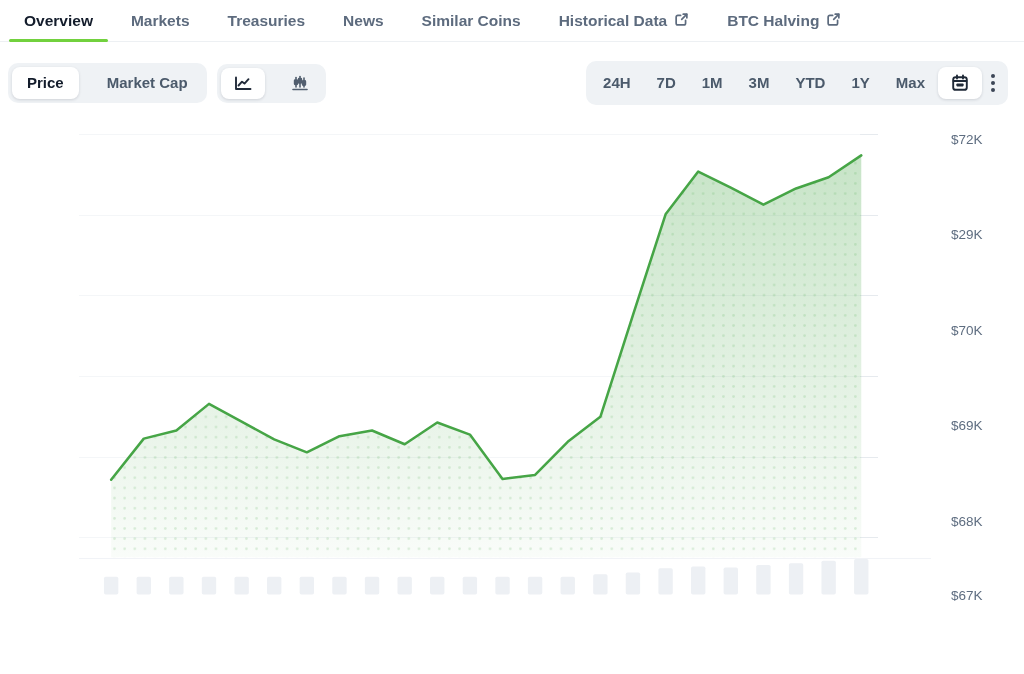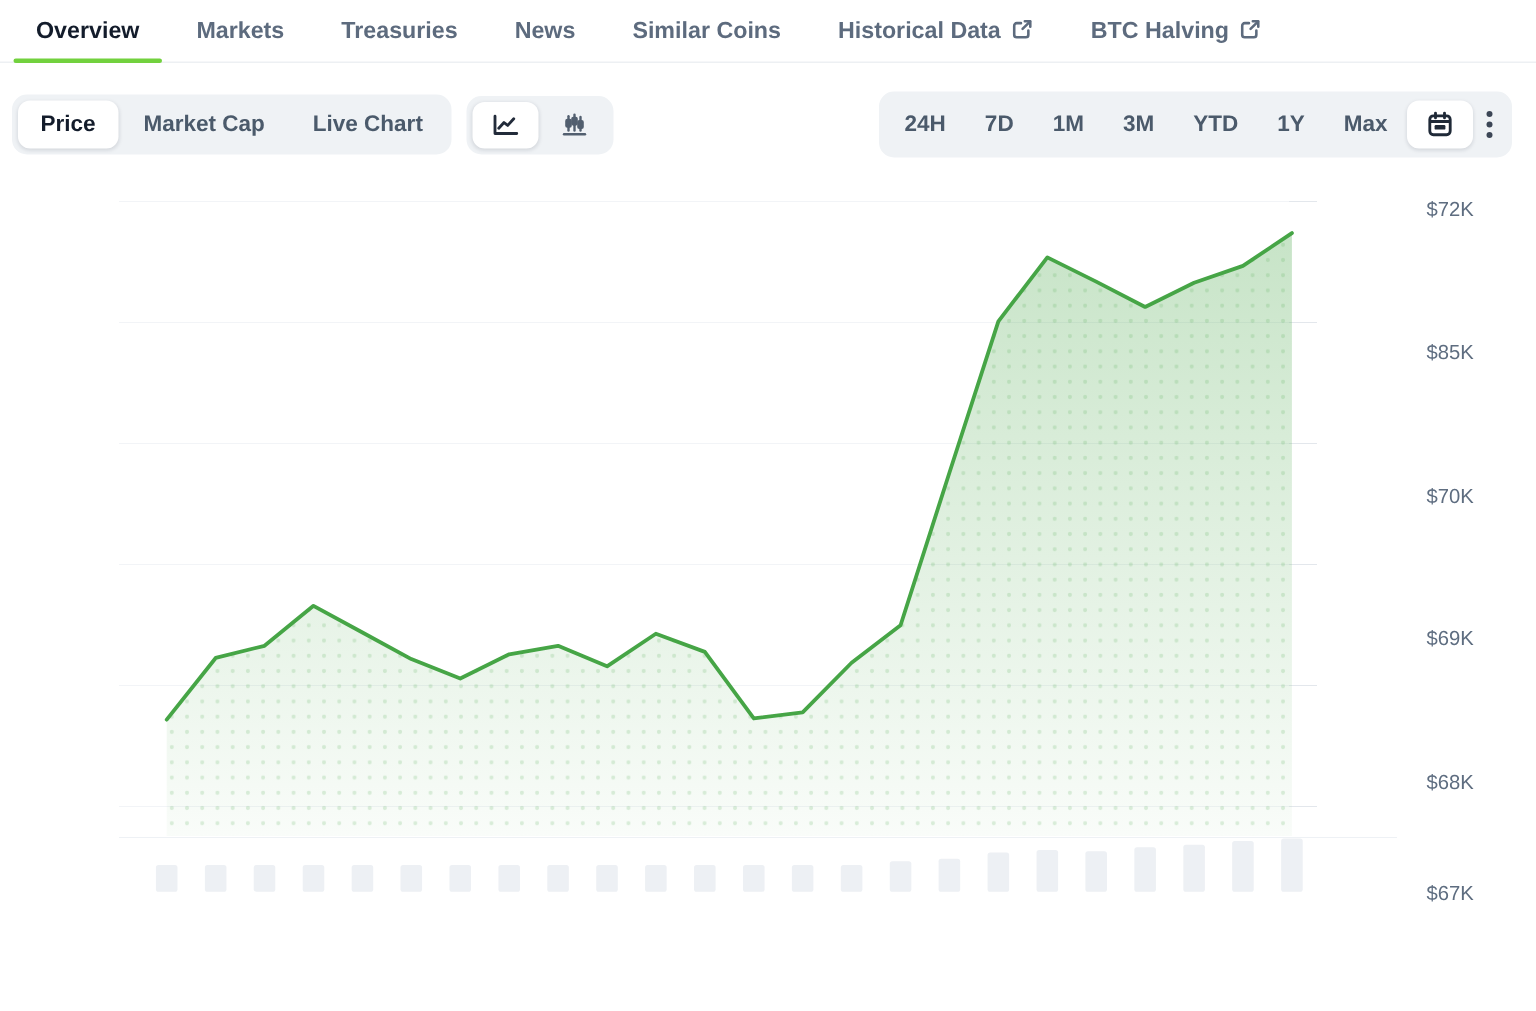--- a/index.html
+++ b/index.html
@@ -13,21 +13,21 @@
   .tab { position:relative; display:flex; align-items:center; gap:7px; padding:0 19px;
     font-size:15.5px; font-weight:700; color:#5d6b7e; cursor:pointer; white-space:nowrap; }
   .tab.active { color:#131c2b; }
   .tab.active::after { content:""; position:absolute; left:4px; right:4px; bottom:-1px;
     height:3px; background:#72d13e; border-radius:2px; }
   .ext-icon { display:inline-flex; margin-top:-2px; }
 
   
   .toolbar { display:flex; align-items:center; margin:21px 16px 0 8px; height:40px; }
   .seg { display:flex; align-items:center; background:#eff2f5; border-radius:10px;
-    padding:4px; gap:2px; }
+    padding:4px; gap:13px; }
   .seg-btn { border:none; background:transparent; border-radius:8px; padding:7px 15px;
     font-family:inherit; font-size:15px; font-weight:700; color:#4b5a6b; cursor:pointer;
     line-height:18px; white-space:nowrap; }
   .seg-btn.active { background:#fff; color:#131c2b; box-shadow:0 1px 3px rgba(16,24,40,.14); }
   .seg.icons { margin-left:10px; }
   .icon-btn { display:flex; align-items:center; justify-content:center; border:none;
     background:transparent; border-radius:8px; padding:7px 12px; cursor:pointer; }
   .icon-btn.active { background:#fff; box-shadow:0 1px 3px rgba(16,24,40,.14); }
   .seg.ranges { margin-left:auto; gap:0;justify-content:center; }
   .seg.ranges .seg-btn { padding:7px 13px; }
@@ -80,21 +80,20 @@
             <path d="M11.8 2.2 7.2 6.8"></path>
         </svg>
       </span>
     </div>
   </nav>
 
   <div class="toolbar">
     <div class="seg">
       <button class="seg-btn active">Price</button>
       <button class="seg-btn">Market Cap</button>
-      <button class="seg-btn">Live Chart</button>
     </div>
 
     <div class="seg icons">
       <button class="icon-btn active">
         <svg width="20" height="17" viewBox="0 0 20 17" fill="none" stroke="#222b3a" stroke-width="1.9" stroke-linecap="round" stroke-linejoin="round">
           <path d="M3 2.5v11.5h14.5"></path>
           <path d="M5.5 10.5 9 6.7l2.5 1.9 4-4.4"></path>
         </svg>
       </button>
       <button class="icon-btn">
@@ -186,19 +185,19 @@
           <rect x="723.7" y="651" width="17" height="33" rx="2" fill="#edf0f4"></rect>
           <rect x="762.2" y="652" width="17" height="32" rx="2" fill="#edf0f4"></rect>
           <rect x="800.8" y="649" width="17" height="35" rx="2" fill="#edf0f4"></rect>
           <rect x="839.4" y="647" width="17" height="37" rx="2" fill="#edf0f4"></rect>
           <rect x="877.9" y="644" width="17" height="40" rx="2" fill="#edf0f4"></rect>
           <rect x="916.5" y="642" width="17" height="42" rx="2" fill="#edf0f4"></rect>
         </g>
     </svg>
 
   <div class="ylabel" style="top: 28px;">$72K</div>
-      <div class="ylabel" style="top: 123.4px;">$85K</div>
+      <div class="ylabel" style="top: 123.4px;">$29K</div>
       <div class="ylabel" style="top: 218.8px;">$70K</div>
       <div class="ylabel" style="top: 314.2px;">$69K</div>
       <div class="ylabel" style="top: 409.6px;">$68K</div>
       <div class="ylabel" style="top: 484px;">$67K</div>
     </div>
 </div>
 
 </body></html>

